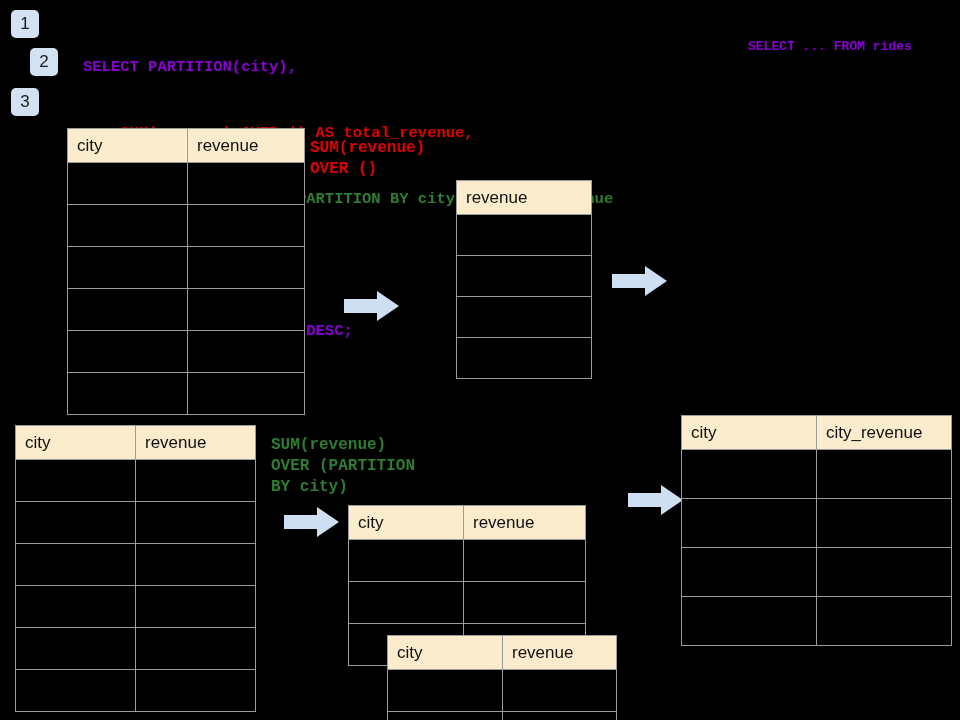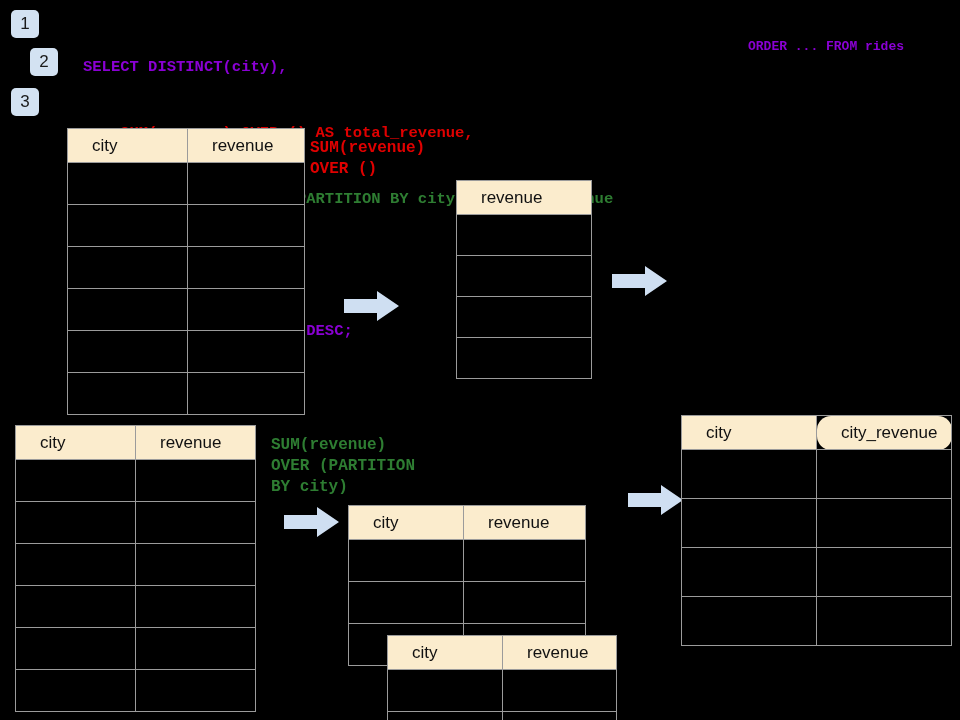--- a/index.html
+++ b/index.html
@@ -86,21 +86,21 @@
     padding: 0;
     margin: 0;
   }
   .tbl th {
     background: #fbeccd;
     color: #111111;
     font-family: "Liberation Sans", sans-serif;
     font-size: 17px;
     font-weight: normal;
     text-align: left;
-    padding-left: 24px;
+    padding-left: 9px;
     height: 34px;
     box-sizing: border-box;
   }
   .tbl td {
     background: #000000;
     height: 41px;
   }
 
   
   #tbl-rides-top   { left: 67px;  top: 128px; width: 237px; }
@@ -117,21 +117,21 @@
   #tbl-part-a      { left: 348px; top: 505px; width: 237px; z-index: 2; }
   #tbl-part-a th:nth-child(1) { width: 115px; }
   #tbl-part-a th:nth-child(2) { width: 122px; }
 
   #tbl-part-b      { left: 387px; top: 635px; width: 229px; z-index: 3; }
   #tbl-part-b th:nth-child(1) { width: 115px; }
   #tbl-part-b th:nth-child(2) { width: 114px; }
 
   #tbl-result      { left: 681px; top: 415px; width: 270px; z-index: 2; }
   #tbl-result th:nth-child(1) { width: 135px; }
-  #tbl-result th:nth-child(2) { width: 135px; border-radius: 14px; }
+  #tbl-result th:nth-child(2) { width: 135px; }
   #tbl-result td { height: 48px; }
 
   
   .arrow {
     position: absolute;
     width: 56px;
     height: 34px;
   }
   #arrow-1 { left: 344px; top: 289px; }
   #arrow-2 { left: 612px; top: 264px; }
@@ -139,28 +139,28 @@
   #arrow-4 { left: 628px; top: 483px; }
 </style>
 </head>
 <body>
 
 <div id="badge1" class="step-badge">1</div>
 <div id="badge2" class="step-badge">2</div>
 <div id="badge3" class="step-badge">3</div>
 
 <div class="sql-block">
-  <span class="sql-line c-purple">SELECT DISTINCT(city),</span>
+  <span class="sql-line c-purple">SELECT PARTITION(city),</span>
   <span class="sql-line c-red">    SUM(revenue) OVER () AS total_revenue,</span>
   <span class="sql-line c-green">    SUM(revenue) OVER (PARTITION BY city) as city_revenue</span>
   <span class="sql-line c-purple">  FROM rides</span>
   <span class="sql-line c-purple">  ORDER by city_revenue DESC;</span>
 </div>
 
-<div class="sql-aside">ORDER ... FROM rides</div>
+<div class="sql-aside">SELECT ... FROM rides</div>
 
 <div id="annot-total" class="annot">SUM(revenue)
 OVER ()</div>
 <div id="annot-part" class="annot">SUM(revenue)
 OVER (PARTITION
 BY city)</div>
 
 <table id="tbl-rides-top" class="tbl">
   <thead>
     <tr>

